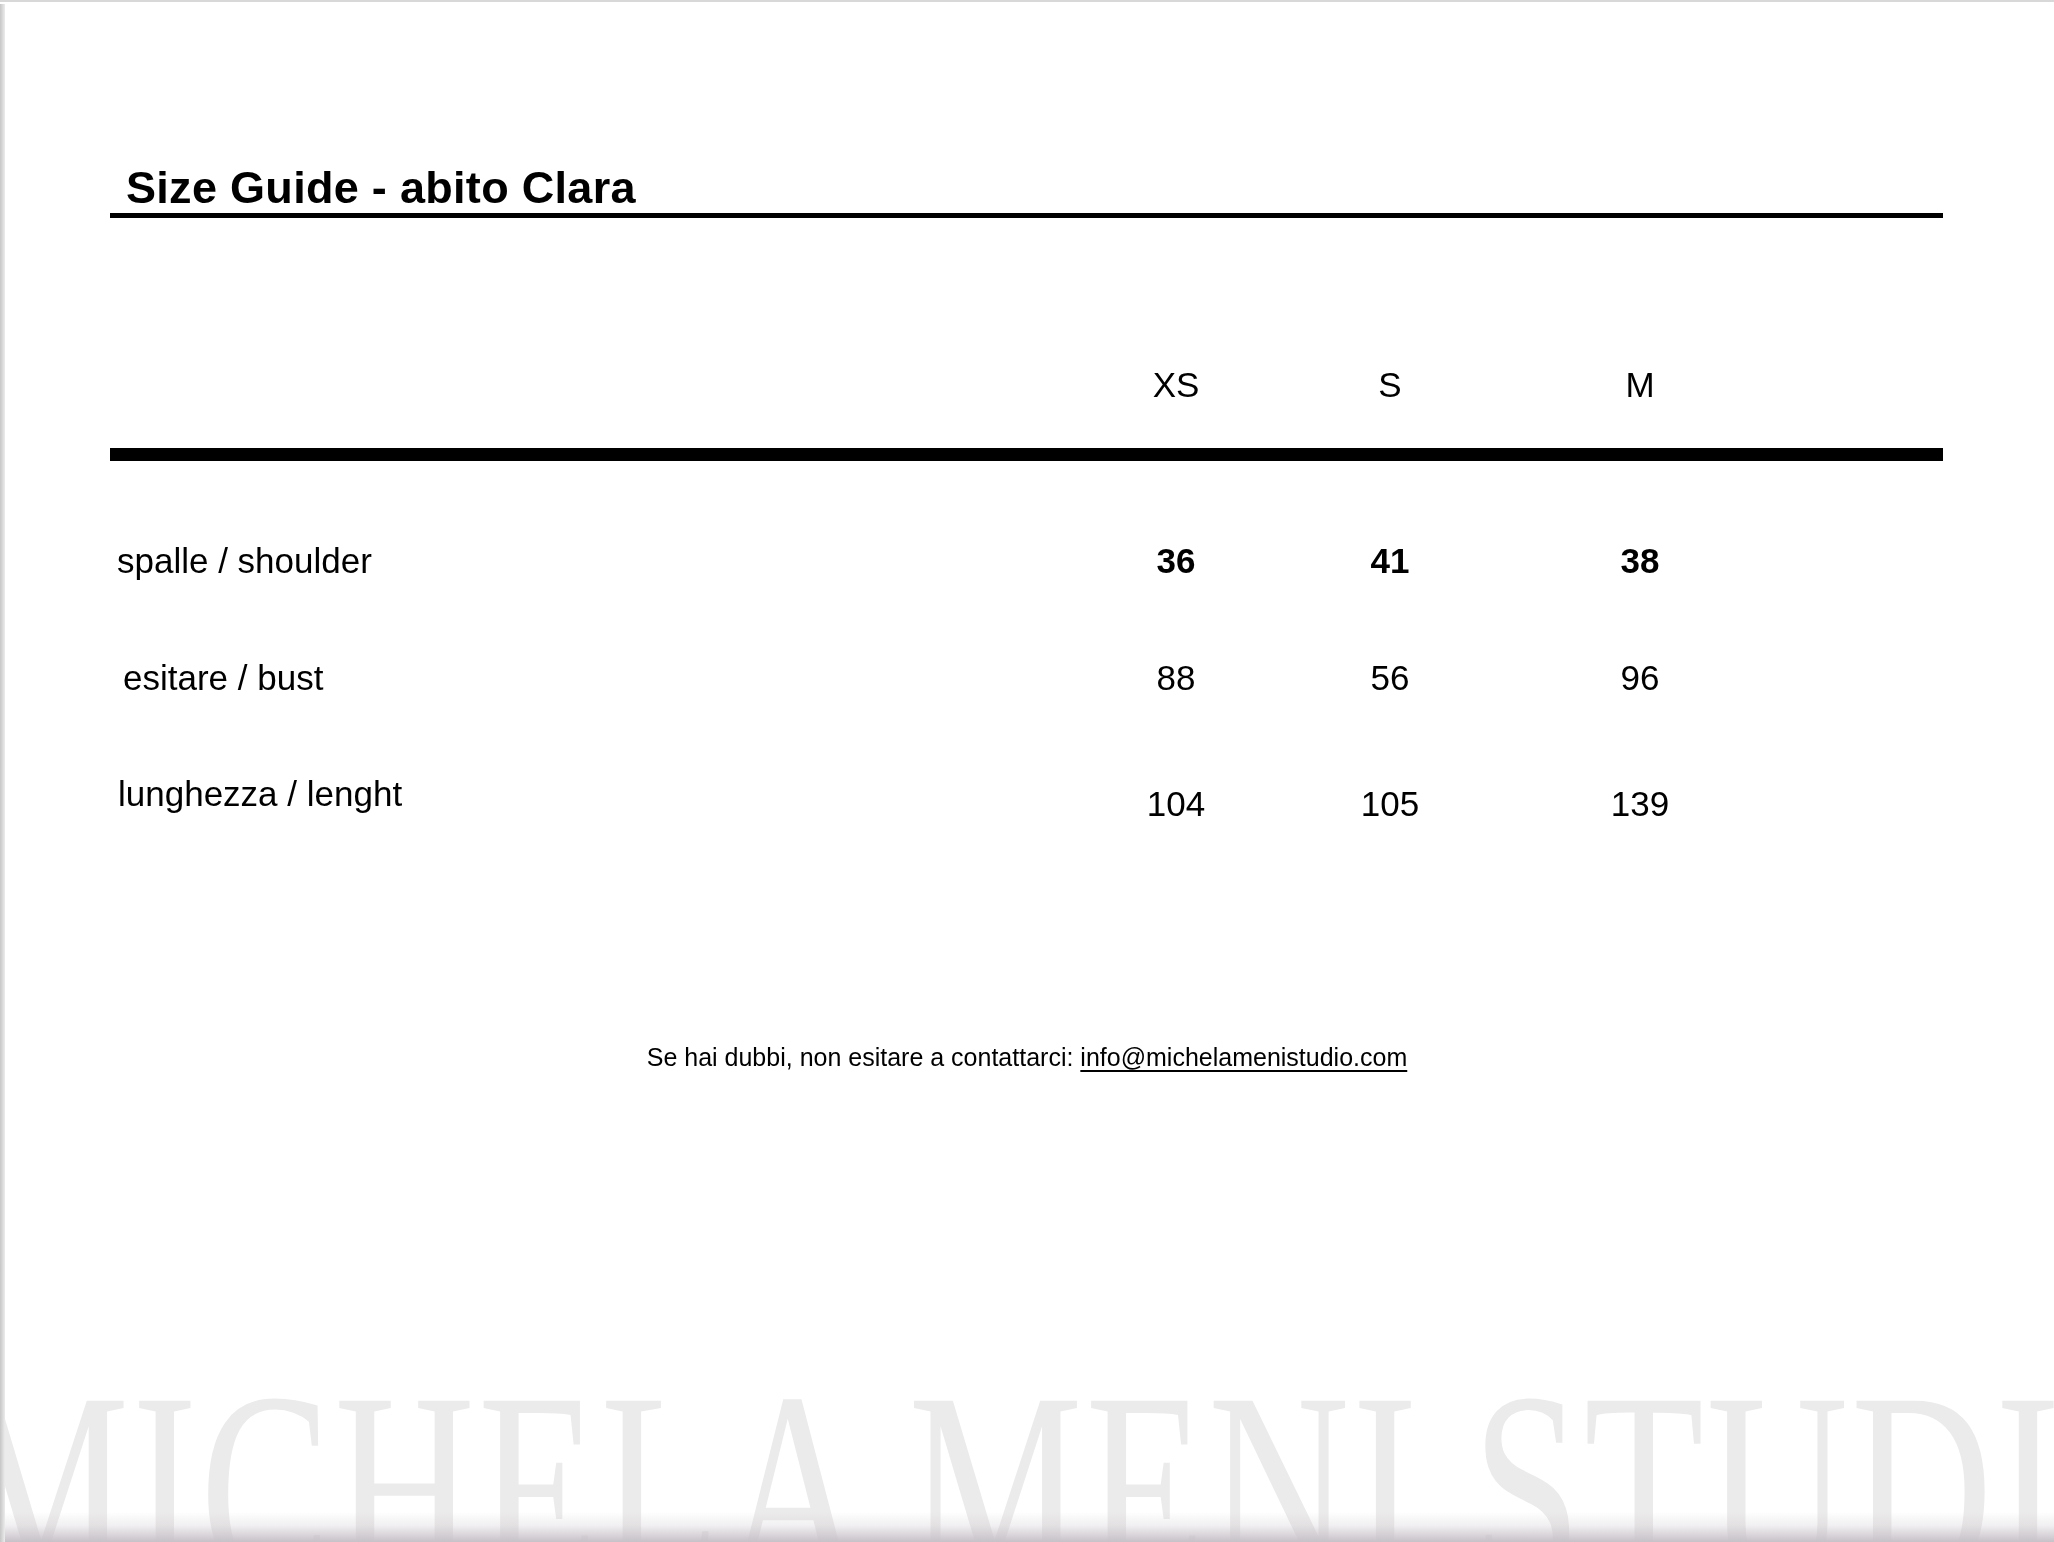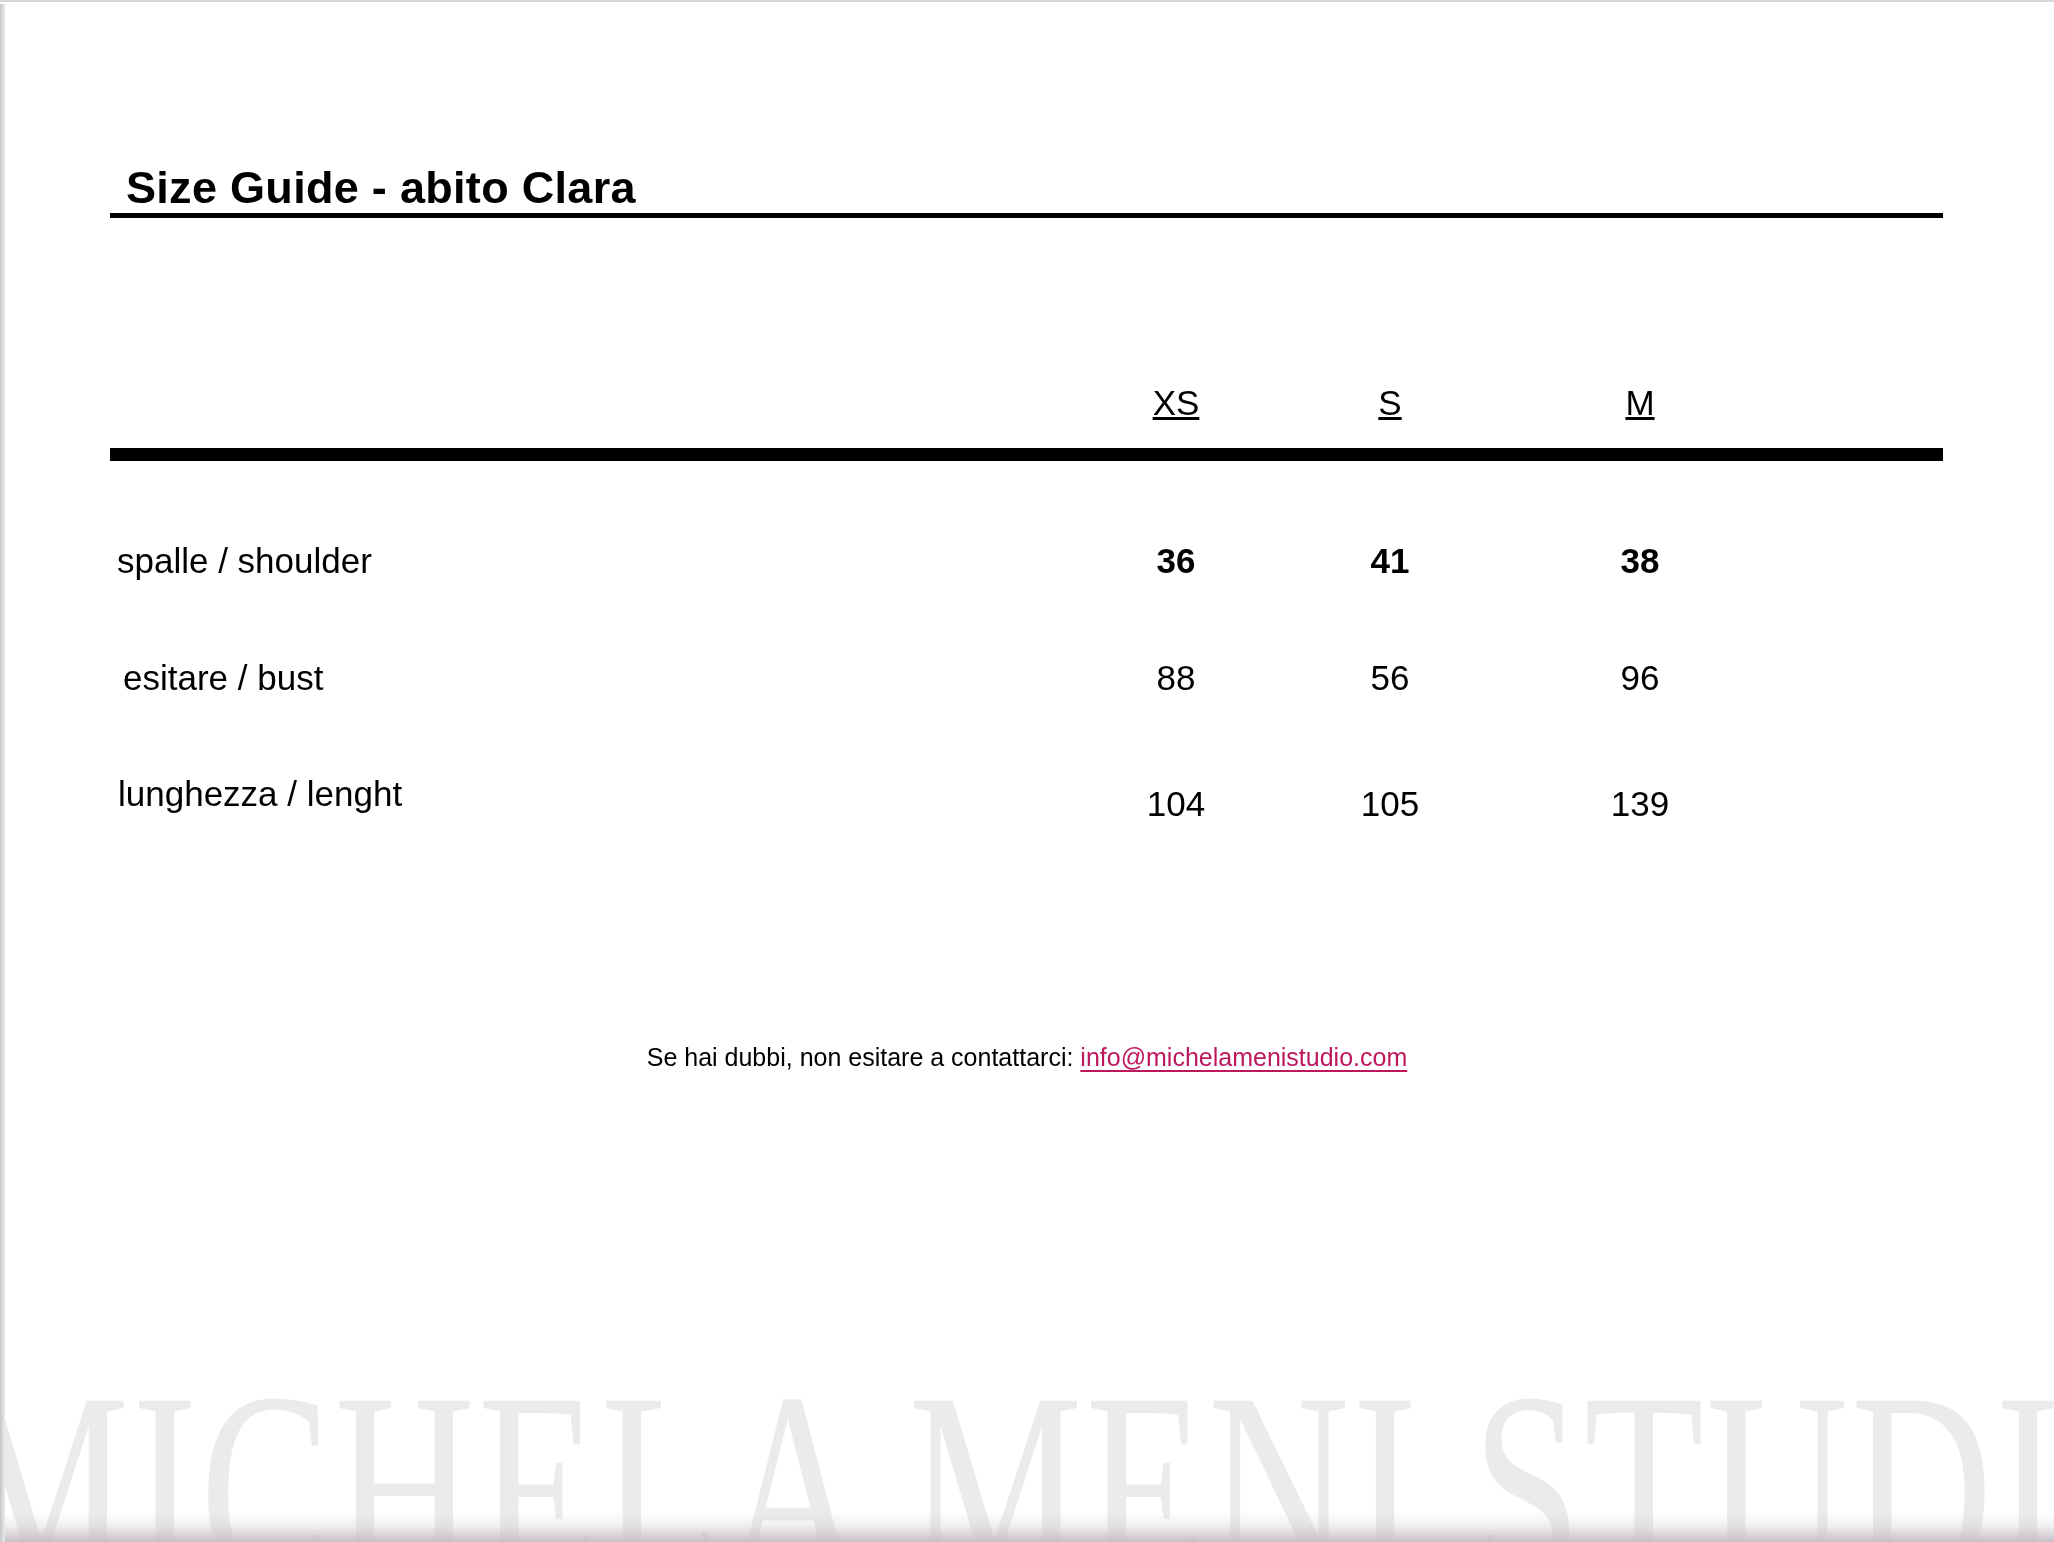--- a/index.html
+++ b/index.html
@@ -64,21 +64,21 @@
     position: absolute;
     width: 170px;
     text-align: center;
     font-size: 35px;
     line-height: 36px;
     white-space: nowrap;
   }
   .c1 { left: 1091px; }
   .c2 { left: 1305px; }
   .c3 { left: 1555px; }
-  .hrow { top: 385px; text-decoration: underline; }
+  .hrow { top: 367px; }
 
   .rlabel {
     position: absolute;
     font-size: 35px;
     line-height: 36px;
     white-space: nowrap;
   }
   .rl1 { left: 117px; top: 543px; }
   .rl2 { left: 123px; top: 660px; }
   .rl3 { left: 118px; top: 776px; }
@@ -91,21 +91,21 @@
     position: absolute;
     left: 0; width: 2054px;
     text-align: center;
     font-size: 25px;
     line-height: 30px;
     white-space: nowrap;
   }
   .contact.l1 { top: 1042px; }
   .contact.l2 { top: 1106px; }
   .email {
-    color: #be185d;
+    color: #000000;
     text-decoration: underline;
     text-underline-offset: 4px;
     cursor: pointer;
     text-align: center;
   }
 
   
   .watermark {
     position: absolute;
     left: -45px; top: 1350px;

